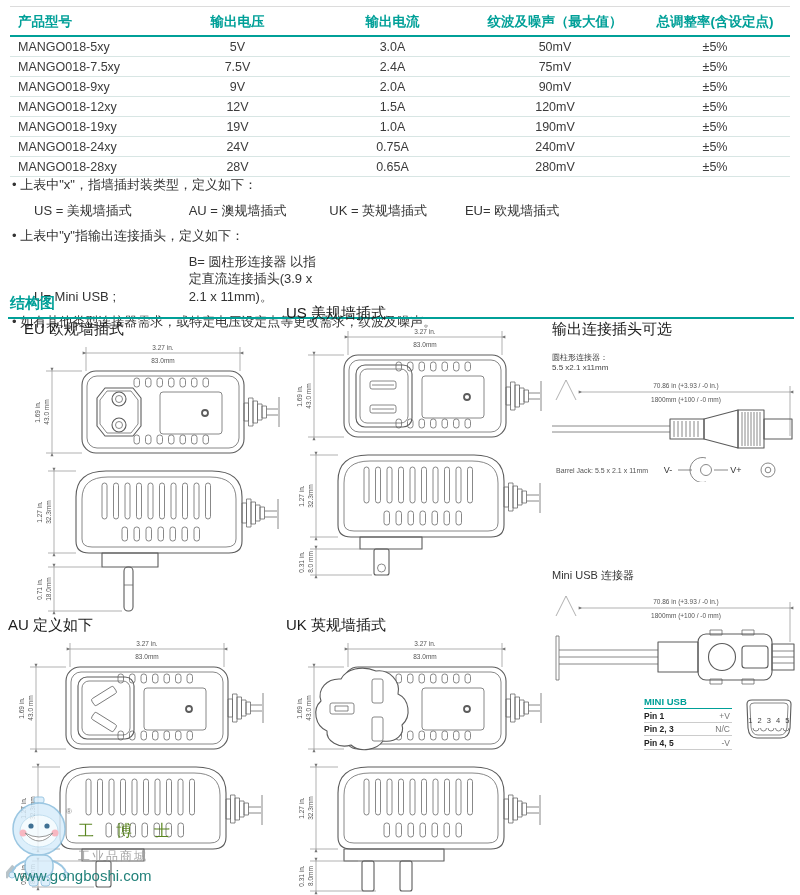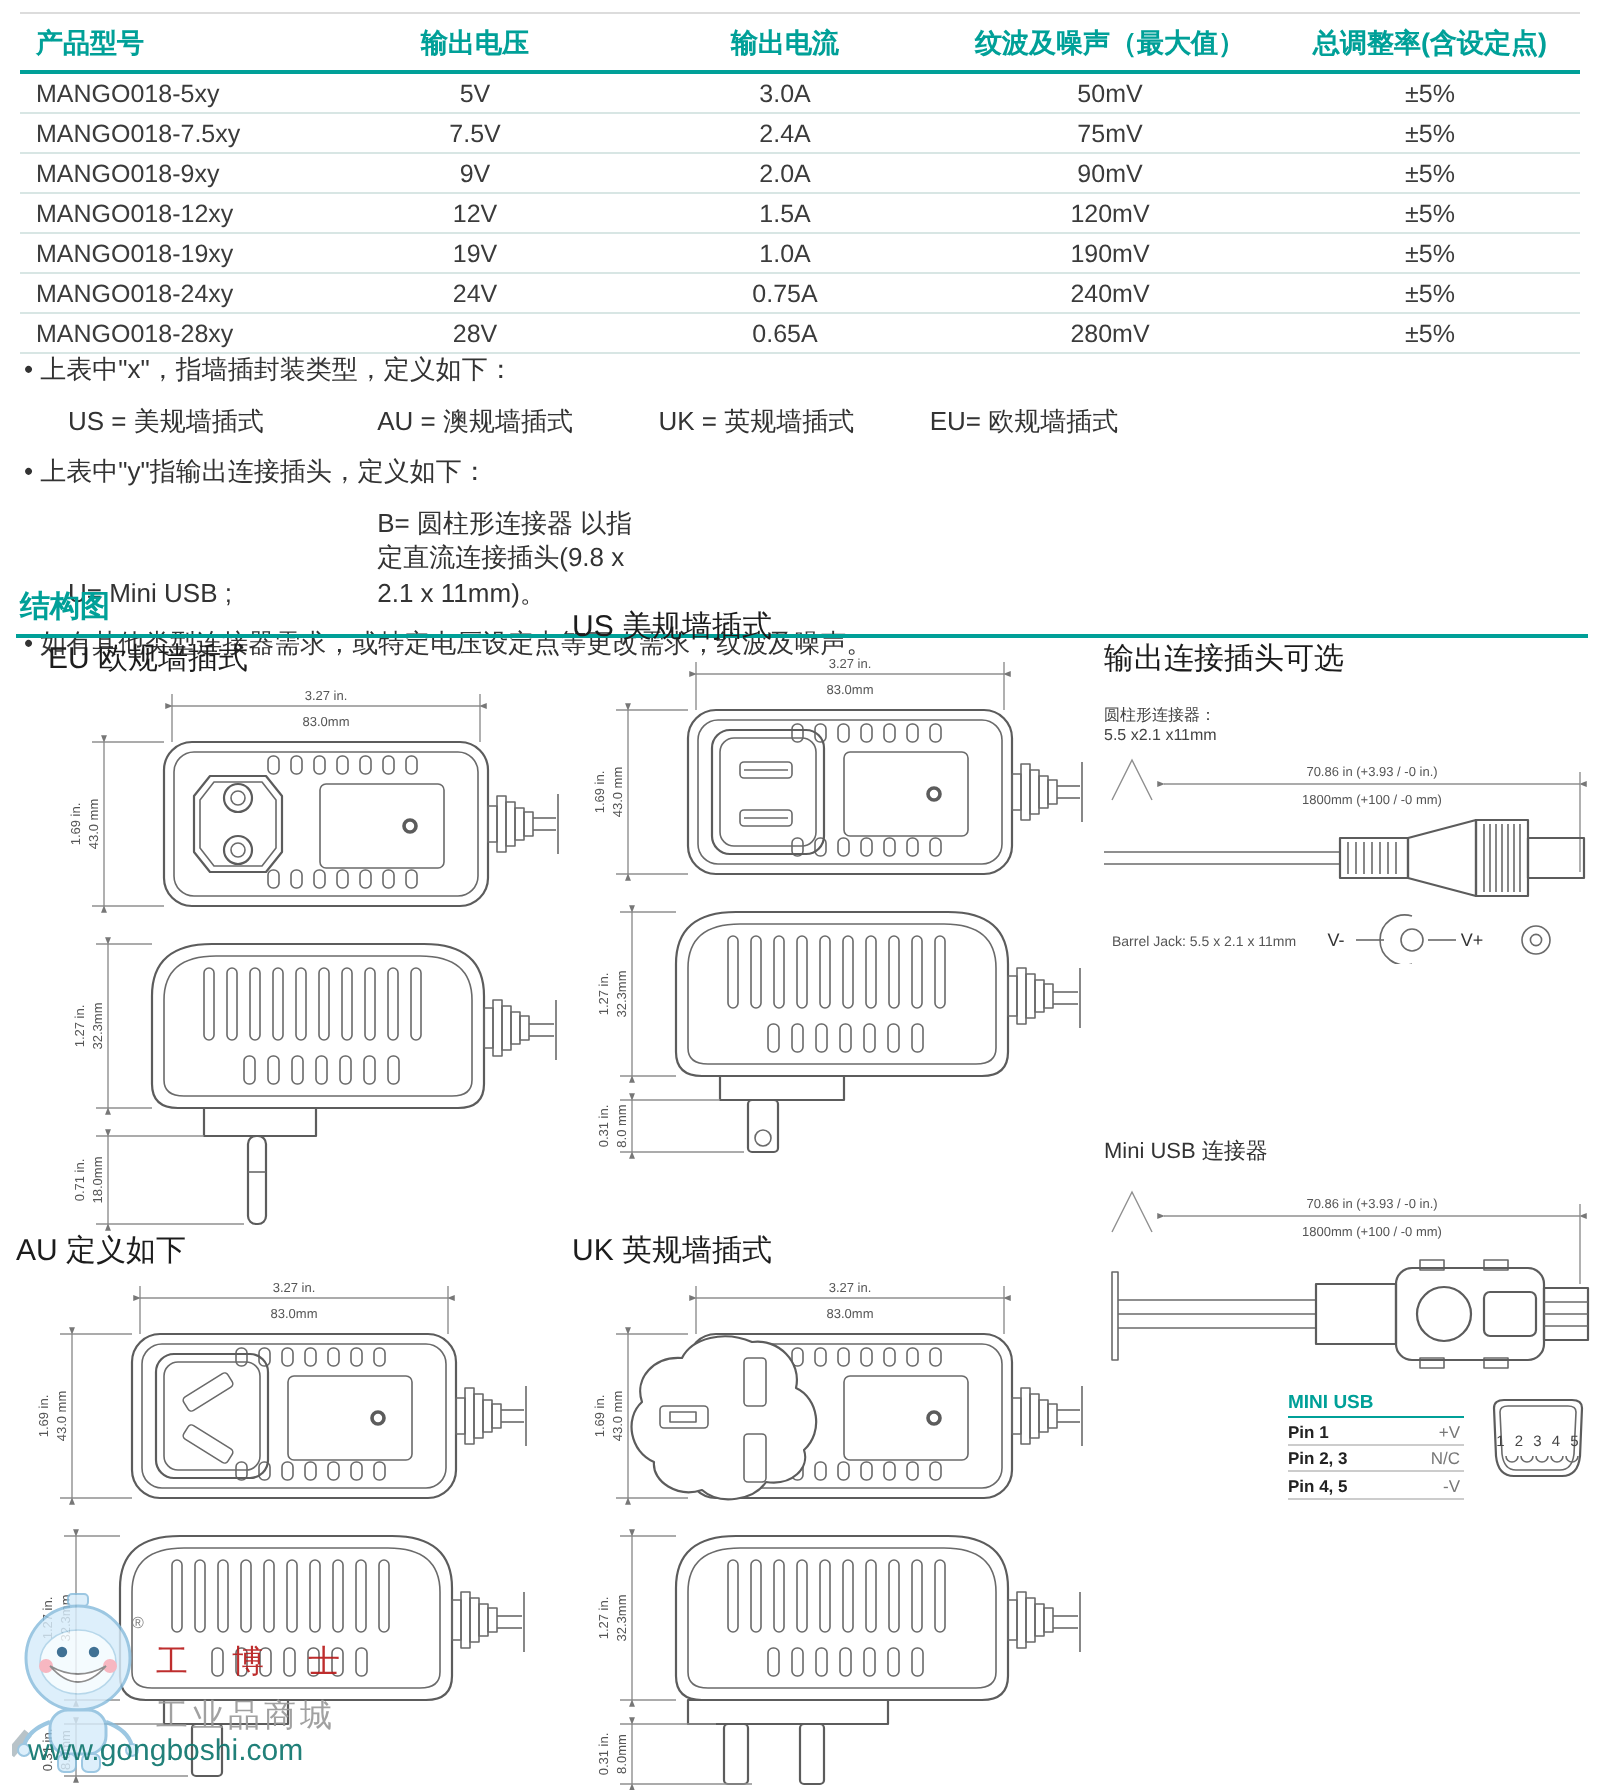--- a/index.html
+++ b/index.html
@@ -43,22 +43,22 @@
               border-bottom:1.5px solid var(--accent);padding-bottom:1px;}
   .musb-row{display:flex;justify-content:space-between;border-bottom:1px solid #ccc;
             padding:1.5px 2px 1px 0;}
   .musb-row b{color:#222;}
   .musb-row span{color:#777;}
   .musb-face{position:absolute;left:188px;top:130px;}
   
   .wm{position:absolute;left:6px;top:795px;width:180px;height:98px;opacity:.92;}
   .wm-reg{position:absolute;left:60px;top:12px;font-size:8px;color:#777;}
   .wm-name{position:absolute;left:72px;top:26px;font-family:"Liberation Serif","DejaVu Serif",serif;
-           font-size:16px;color:#b91c1c;letter-spacing:9px;white-space:nowrap;}
-  .wm-slogan{position:absolute;left:72px;top:53px;font-size:16px;color:#9a9a9a;
+           font-size:16px;color:#4d7c0f;letter-spacing:9px;white-space:nowrap;}
+  .wm-slogan{position:absolute;left:72px;top:53px;font-size:12px;color:#9a9a9a;
              letter-spacing:2px;white-space:nowrap;}
   .wm-url{position:absolute;left:8px;top:72px;font-size:15px;color:#0f766e;}
 </style>
 </head>
 <body>
 
 <div class="page">
 
   <svg width="0" height="0" style="position:absolute" aria-hidden="true">
     <defs>
@@ -207,21 +207,21 @@
     <p>• 上表中"x"，指墙插封装类型，定义如下：</p>
     <div class="note-items">
       <span>US = 美规墙插式</span>
       <span>AU = 澳规墙插式</span>
       <span>UK = 英规墙插式</span>
       <span>EU= 欧规墙插式</span>
     </div>
     <p>• 上表中"y"指输出连接插头，定义如下：</p>
     <div class="note-items">
       <span>U= Mini USB ;</span>
-      <span>B= 圆柱形连接器 以指定直流连接插头(9.8 x 2.1 x 11mm)。</span>
+      <span>B= 圆柱形连接器 以指定直流连接插头(3.9 x 2.1 x 11mm)。</span>
     </div>
     <p>• 如有其他类型连接器需求，或特定电压设定点等更改需求，纹波及噪声。</p>
   </div>
 
   <div class="section-hd">结构图</div>
 
   <div class="blk" style="left:24px;top:320px;width:268px;">
     <div class="blk-title">EU 欧规墙插式</div>
     <svg viewBox="0 0 265 118" width="265" height="118">
       <use href="#fv-frame"></use>

